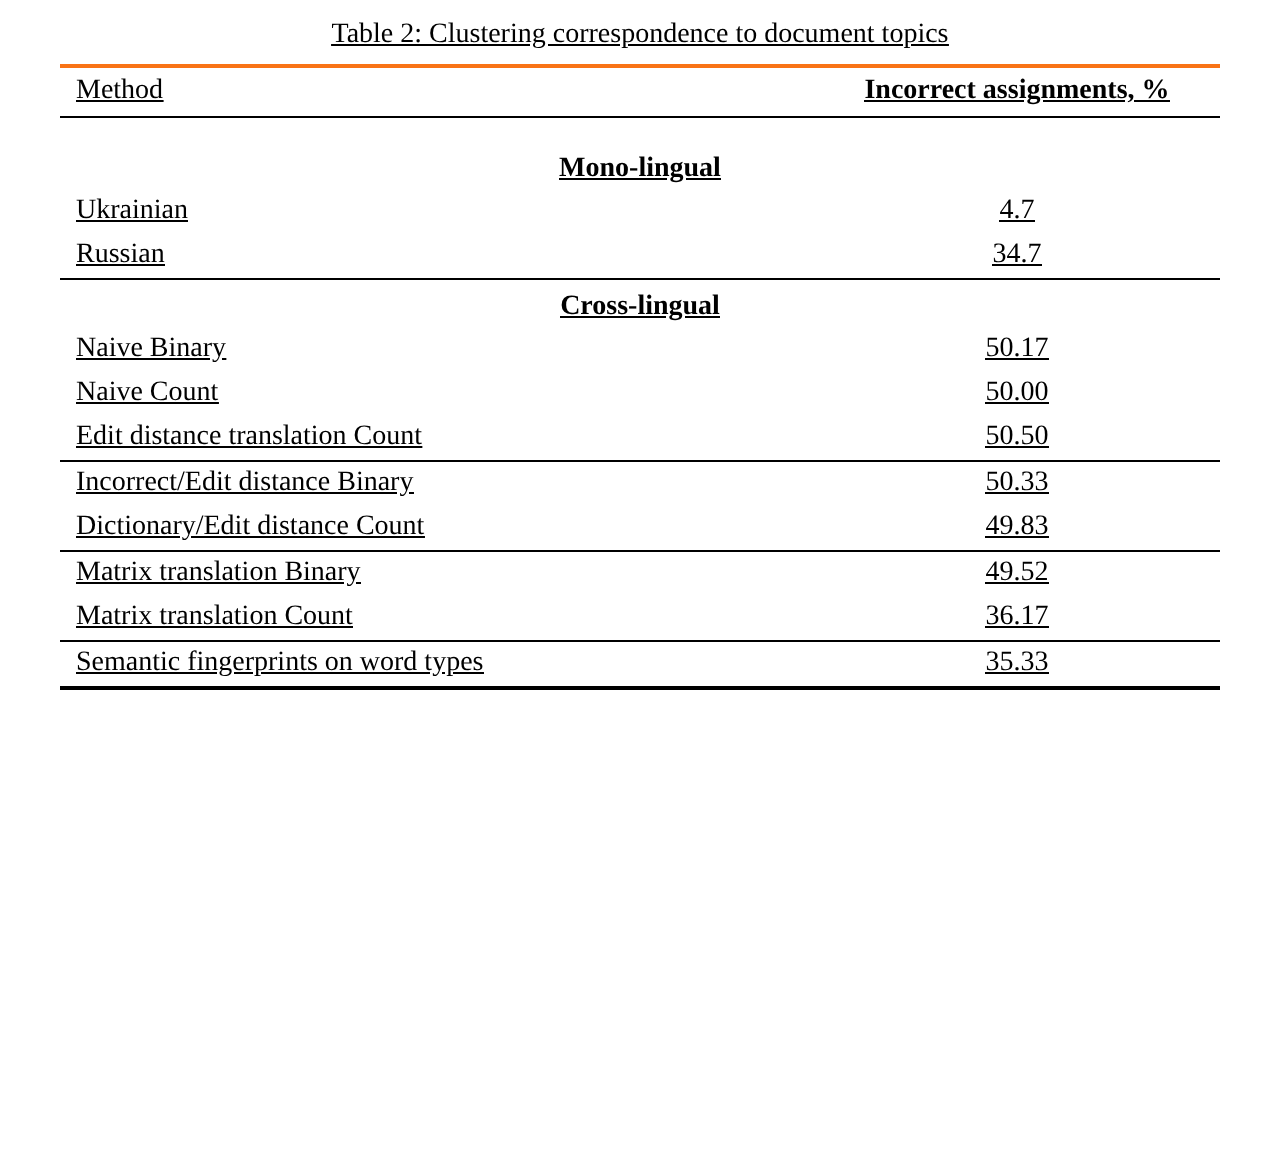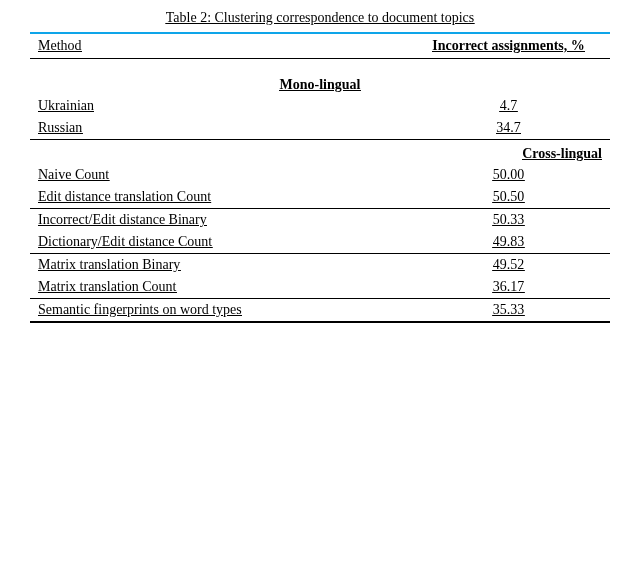--- a/index.html
+++ b/index.html
@@ -27,21 +27,21 @@
 
     .table-title {
       text-align: center;
       font-size: 14px;
       margin-bottom: 6px;
     }
 
     table {
       width: 100%;
       border-collapse: collapse;
-      border-top: 2px solid #0ea5e9;
+      border-top: 2px solid #f97316;
       border-bottom: 2px solid #000;
     }
 
     thead tr {
       border-bottom: 1.5px solid #000;
     }
 
     th {
       padding: 4px 8px;
       text-align: left;
@@ -88,21 +88,25 @@
         </tr>
         <tr>
           <td>Ukrainian</td>
           <td style="text-align: center;">4.7</td>
         </tr>
         <tr style="border-bottom: 1.5px solid rgb(0, 0, 0);">
           <td>Russian</td>
           <td style="text-align: center;">34.7</td>
         </tr>
         <tr class="group-divider">
-          <td colspan="2" style="text-align: right; font-weight: bold; padding-top: 6px; padding-bottom: 2px;">Cross-lingual</td>
+          <td colspan="2" style="text-align: center; font-weight: bold; padding-top: 6px; padding-bottom: 2px;">Cross-lingual</td>
+        </tr>
+        <tr>
+          <td>Naive Binary</td>
+          <td style="text-align: center;">50.17</td>
         </tr>
         <tr>
           <td>Naive Count</td>
           <td style="text-align: center;">50.00</td>
         </tr>
         <tr>
           <td>Edit distance translation Count</td>
           <td style="text-align: center;">50.50</td>
         </tr>
         <tr style="border-top: 1px solid rgb(0, 0, 0);">

